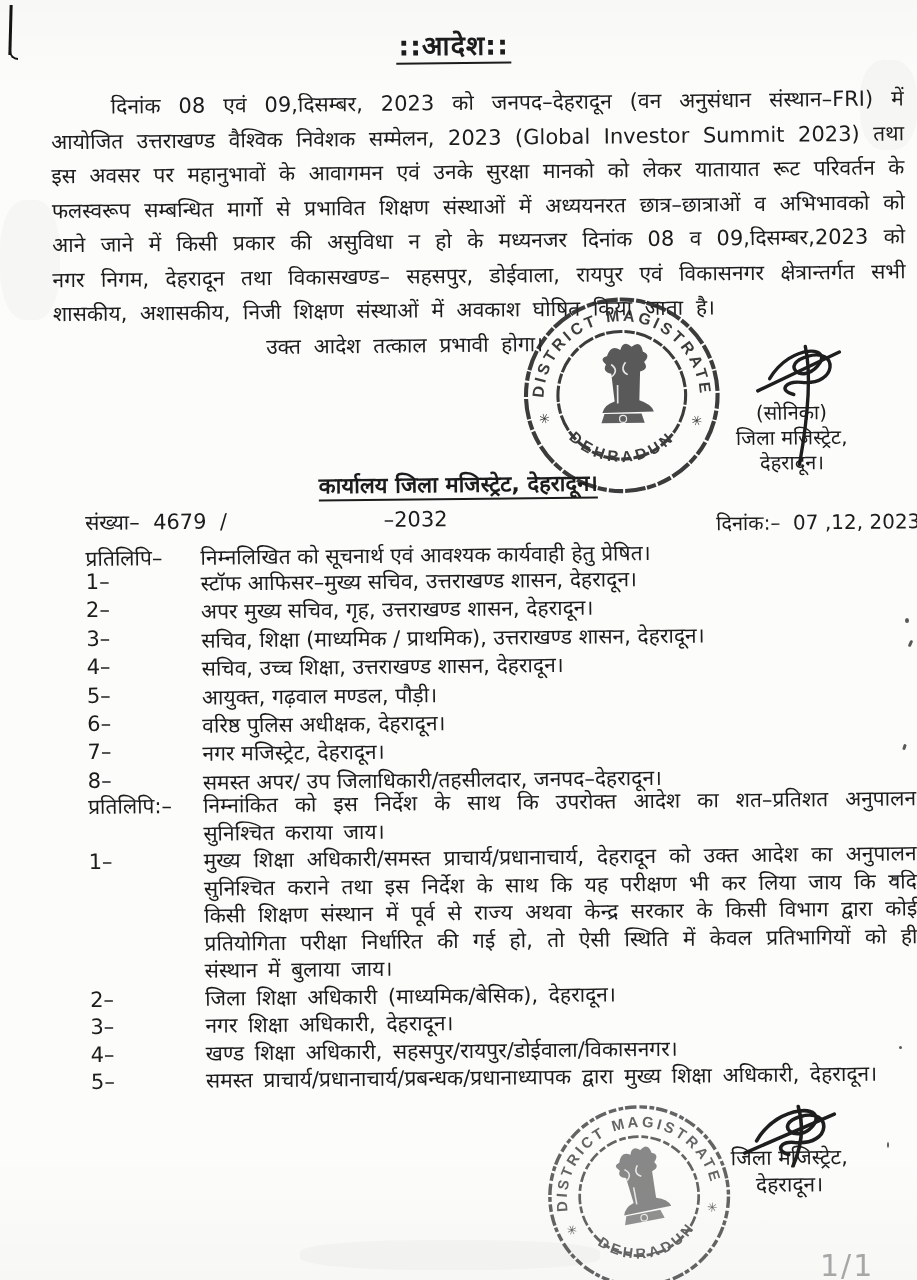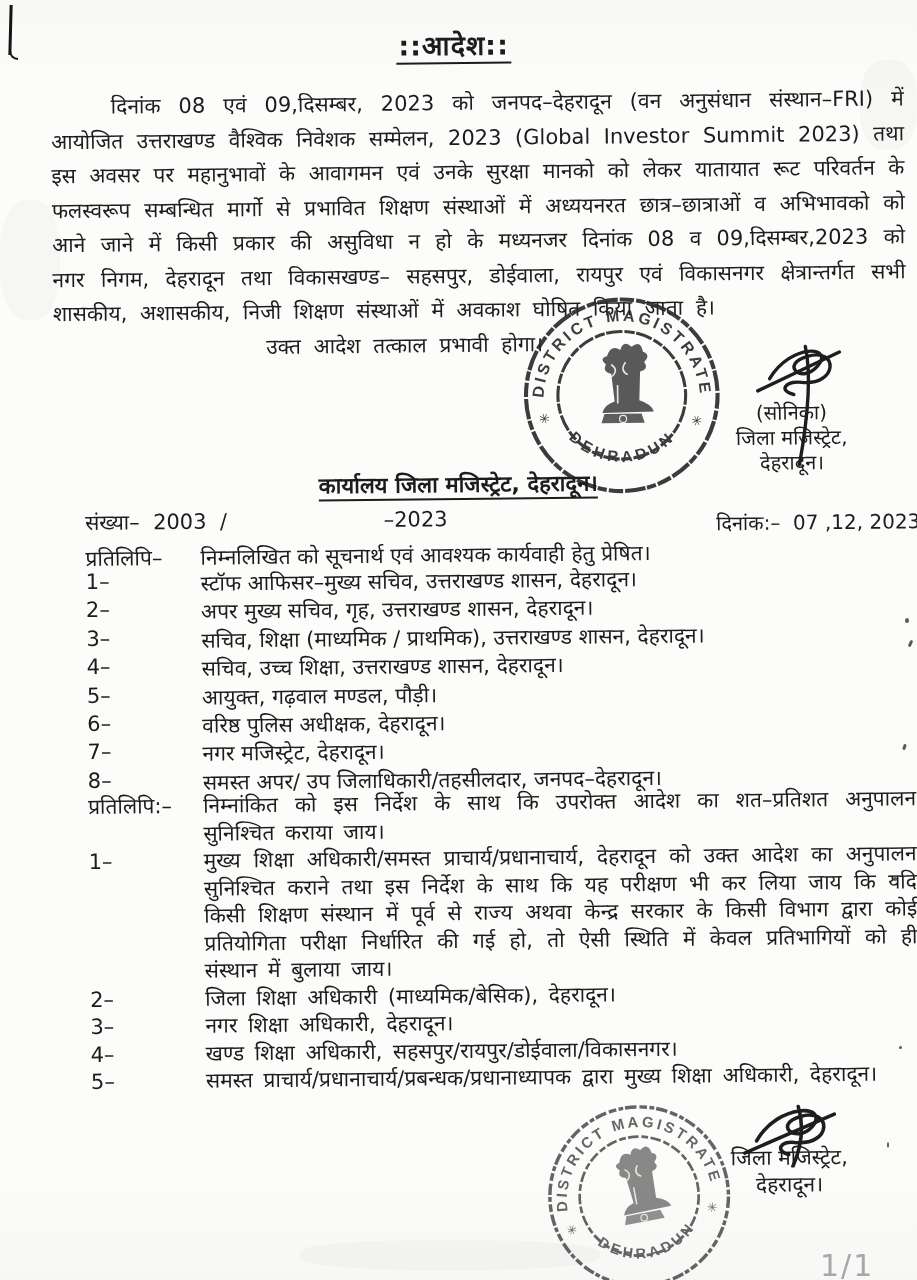--- a/index.html
+++ b/index.html
@@ -149,23 +149,23 @@
     <div>जिला मजिस्ट्रेट,</div>
     <div>देहरादून।</div>
   </div>
 
   <div class="office-heading">
     <span>कार्यालय जिला मजिस्ट्रेट, देहरादून।</span>
   </div>
 
   <div class="number-row">
     <span>संख्या–</span>&nbsp;
-    <span>2003</span>&nbsp;
+    <span>4679</span>&nbsp;
     <span>/</span><span class="gap"></span>
-    <span>–2023</span>
+    <span>–2032</span>
   </div>
 
   <div class="date-row">
     <span>दिनांक:–</span>&nbsp;
     <span>07 ,12, 2023</span>
   </div>
 
   <div class="copy-row">
     <span class="lbl">प्रतिलिपि–</span>
     <span>निम्नलिखित को सूचनार्थ एवं आवश्यक कार्यवाही हेतु प्रेषित।</span>

